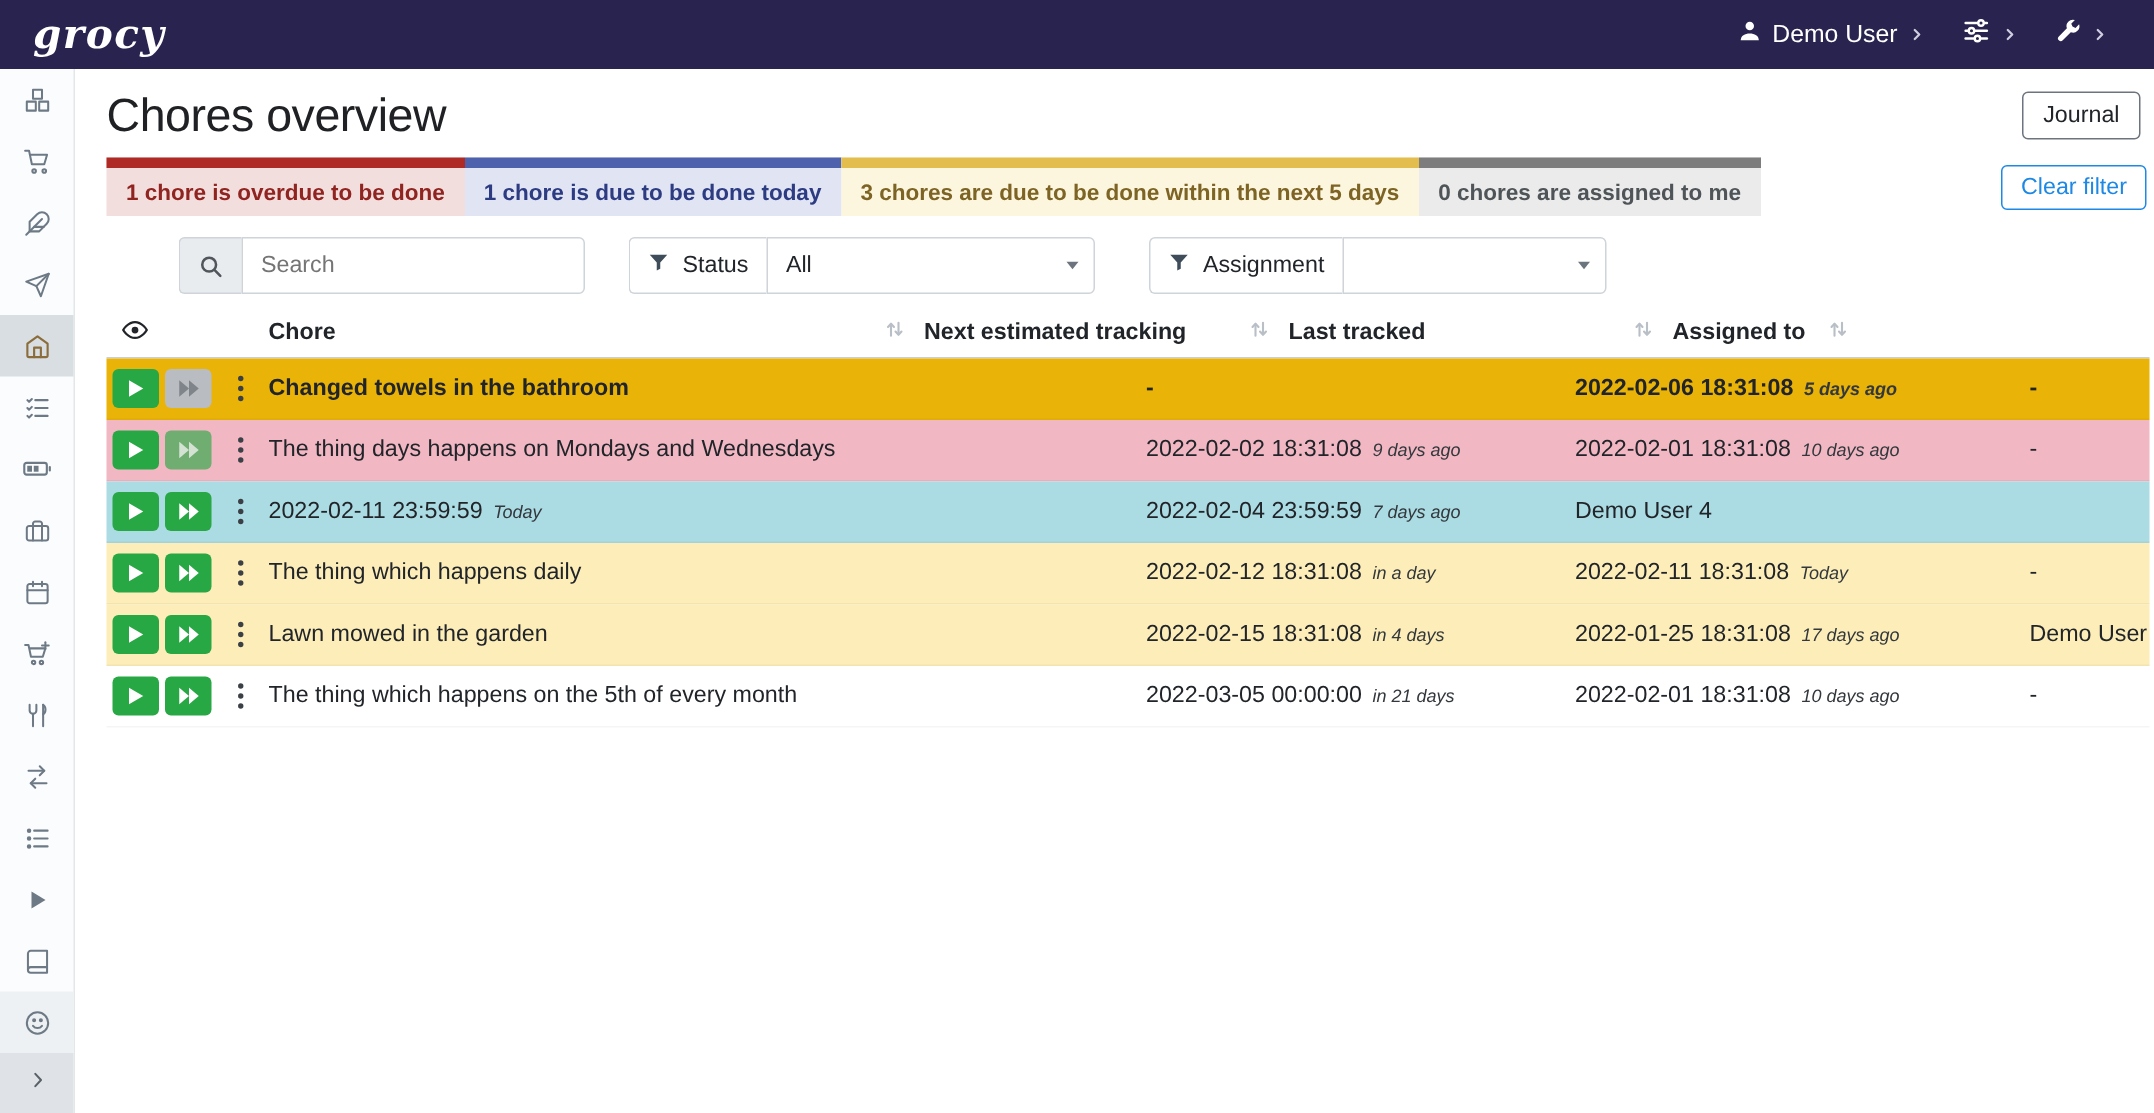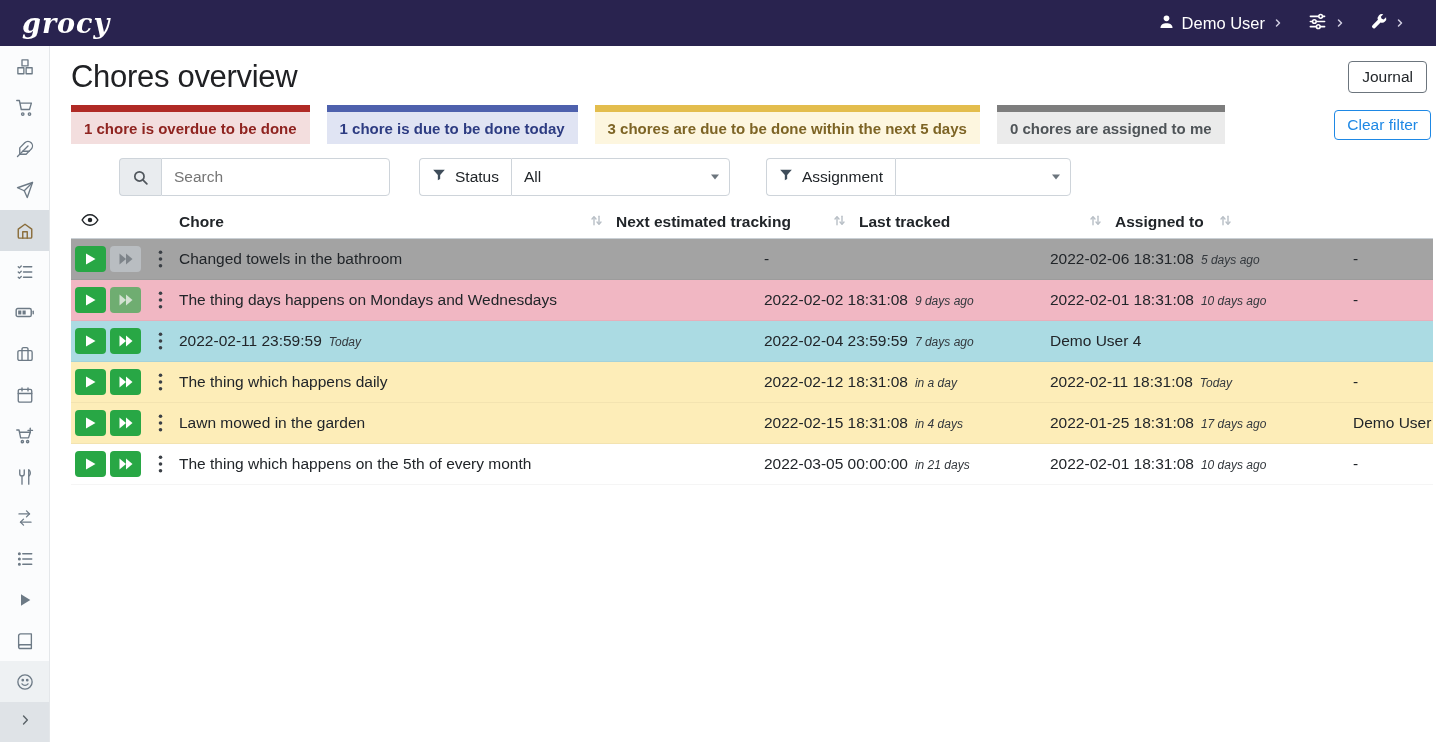--- a/index.html
+++ b/index.html
@@ -24,21 +24,21 @@
   .side-bottom { margin-top:auto; height:40px; background:#dfe3e7; display:flex; align-items:center; justify-content:center; color:#5a6268; cursor:pointer; }
 
   .main { flex:1; min-width:0; }
 
   
   .page-header { display:flex; align-items:center; justify-content:space-between; padding:13px 9px 4px 21px; }
   .page-title { font-size:31px; font-weight:500; color:#202124; letter-spacing:-0.3px; }
   .btn-journal { background:#fff; border:1px solid #6c757d; border-radius:4px; padding:6px 13px; font-size:15.5px; color:#212529; cursor:pointer; font-family:inherit; }
 
   
-  .cards-row { display:flex; align-items:center; gap:17px; margin-top:6px; padding:0 5px 0 21px; }
+  .cards-row { display:flex; align-items:center; margin-top:6px; padding:0 5px 0 21px; }
   .scard { height:39px; display:flex; align-items:center; justify-content:center; padding:0 13px; font-weight:700; font-size:15px; border-top:7px solid #999; cursor:pointer; white-space:nowrap; }
   .scard.danger    { border-top-color:#b02a25; background:#f3dede; color:#8f2420; }
   .scard.primary   { border-top-color:#4e61ad; background:#e0e4f3; color:#2d3c82; }
   .scard.warning   { border-top-color:#e3bd4d; background:#fdf6df; color:#7d6425; }
   .scard.secondary { border-top-color:#7d7d7d; background:#ebebeb; color:#4f5458; }
   .btn-clear { margin-left:auto; background:#fff; border:1px solid #1e88e5; color:#1e88e5; border-radius:4px; padding:5px 12px; font-size:15.5px; cursor:pointer; font-family:inherit; }
 
   
   .filters-row { display:flex; align-items:center; margin-top:14px; padding-left:21px; }
   .search-group { display:flex; width:319px; height:38px;padding-left:48px; }
@@ -54,21 +54,21 @@
   .sel-arrow { position:absolute; right:10px; top:50%; transform:translateY(-50%); width:0; height:0; border-left:4.5px solid transparent; border-right:4.5px solid transparent; border-top:5.5px solid #6c757d; }
 
   
   .table-wrap { margin:10px 3px 0 21px; }
   .t-head { display:grid; grid-template-columns:100px 437px 243px 256px 130px 1fr; align-items:center; height:33px; border-bottom:1px solid #c9cfd4; }
   .th { position:relative; padding:0 8px; font-weight:700; font-size:15.5px; color:#212529; cursor:pointer; }
   .th .sort { position:absolute; right:6px; top:50%; transform:translateY(-50%); }
   .th-eye { padding-left:10px; display:flex; align-items:center; color:#212529; }
 
   .t-row { display:grid; grid-template-columns:100px 585px 286px 303px 1fr; align-items:center; height:41px; font-size:15.5px; border-bottom:1px solid rgba(0,0,0,0.04); }
-  .t-row.muted     { background:#a3a3a3; }
+  .t-row.muted     { background:#eab308;font-weight:bold; }
   .t-row.overdue   { background:#f1b7c3; }
   .t-row.due-today { background:#abdbe3; }
   .t-row.due-soon  { background:#fdedb8; }
   .t-row.none      { background:#fff; }
   .cell { padding-left:8px; overflow:hidden; white-space:nowrap; }
   .cell.actions { display:flex; align-items:center; gap:4px; padding-left:4px; overflow:visible; }
   .cell.time { display:flex; align-items:baseline; gap:7px; }
   .rel { font-style:italic; font-size:12px; color:#33383d; }
   .btn-icon { width:31px; height:26px; border:none; border-radius:4px; display:flex; align-items:center; justify-content:center; cursor:pointer; flex:0 0 31px; }
   .btn-green { background:#28a745; }

